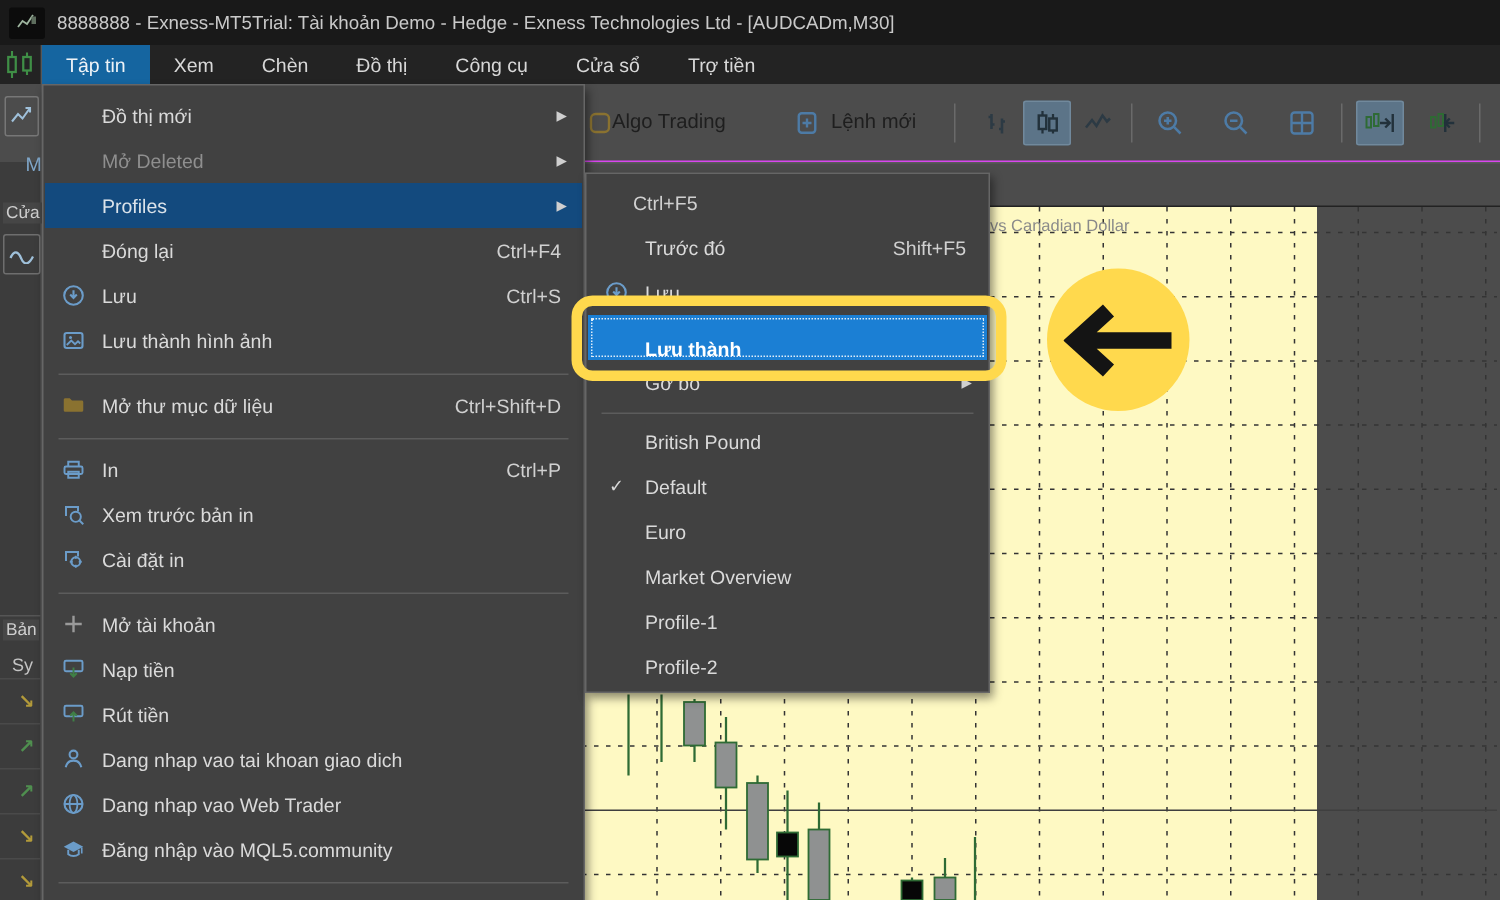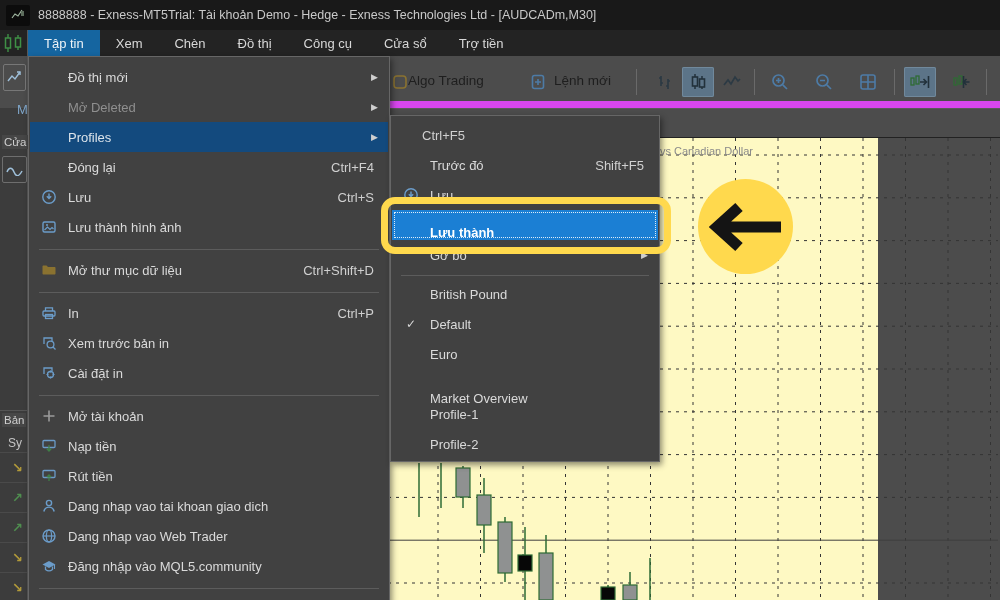--- a/index.html
+++ b/index.html
@@ -13,21 +13,21 @@
   #app-icon{width:24px;height:21px;margin:0 8px 0 6px;background:#0c0c0c;border-radius:2px;
             display:flex;align-items:center;justify-content:center;}
 
   
   #menubar{left:0;top:30px;width:1000px;height:26px;background:#232323;display:flex;
            align-items:stretch;color:#d8d8d8;font-size:13px;padding-left:28px;box-sizing:border-box;}
   .menu-item{padding:0 16px;display:flex;align-items:center;cursor:default;}
   .menu-item.active{background:#1565a0;color:#eef3f7;}
 
   
-  #toolbar1{left:0;top:56px;width:1000px;height:52px;background:#4c4c4c;border-bottom:7px solid #d946ef;box-sizing:border-box;}
+  #toolbar1{left:0;top:56px;width:1000px;height:52px;background:#4c4c4c;border-bottom:1px solid #d946ef;box-sizing:border-box;}
   #toolbar2{left:0;top:108px;width:1000px;height:30px;background:#4c4c4c;border-top:1px solid #5a5a5a;
             border-bottom:1px solid #222;box-sizing:border-box;}
   .tb-label{position:absolute;top:17px;font-size:13.5px;color:#1e1e1e;}
   .tb-sep{position:absolute;top:13px;width:1px;height:26px;background:#6a6a6a;}
   .tb-btn{position:absolute;top:11px;width:32px;height:30px;display:flex;align-items:center;justify-content:center;border-radius:2px;}
   .tb-btn.on{background:#5c7488;box-shadow:inset 0 0 0 1px #71899c;}
   .tb-btn svg{display:block;}
 
   
   #leftstrip{left:0;top:30px;width:28px;height:570px;background:#3c3c3c;border-right:1px solid #585858;box-sizing:border-box;}
@@ -436,21 +436,21 @@
       <span class="mi-label">British Pound</span>
     </div>
     <div class="mrow" style="top: 193px; height: 30px;">
       <span class="mi-check">✓</span>
       <span class="mi-label">Default</span>
     </div>
     <div class="mrow" style="top: 223px; height: 30px;">
       <span class="mi-icon"></span>
       <span class="mi-label">Euro</span>
     </div>
-    <div class="mrow" style="top: 267px; height: 30px;">
+    <div class="mrow" style="top: 253px; height: 30px;">
       <span class="mi-icon"></span>
       <span class="mi-label">Market Overview</span>
     </div>
     <div class="mrow" style="top: 283px; height: 30px;">
       <span class="mi-icon"></span>
       <span class="mi-label">Profile-1</span>
     </div>
     <div class="mrow" style="top: 313px; height: 30px;">
       <span class="mi-icon"></span>
       <span class="mi-label">Profile-2</span>

